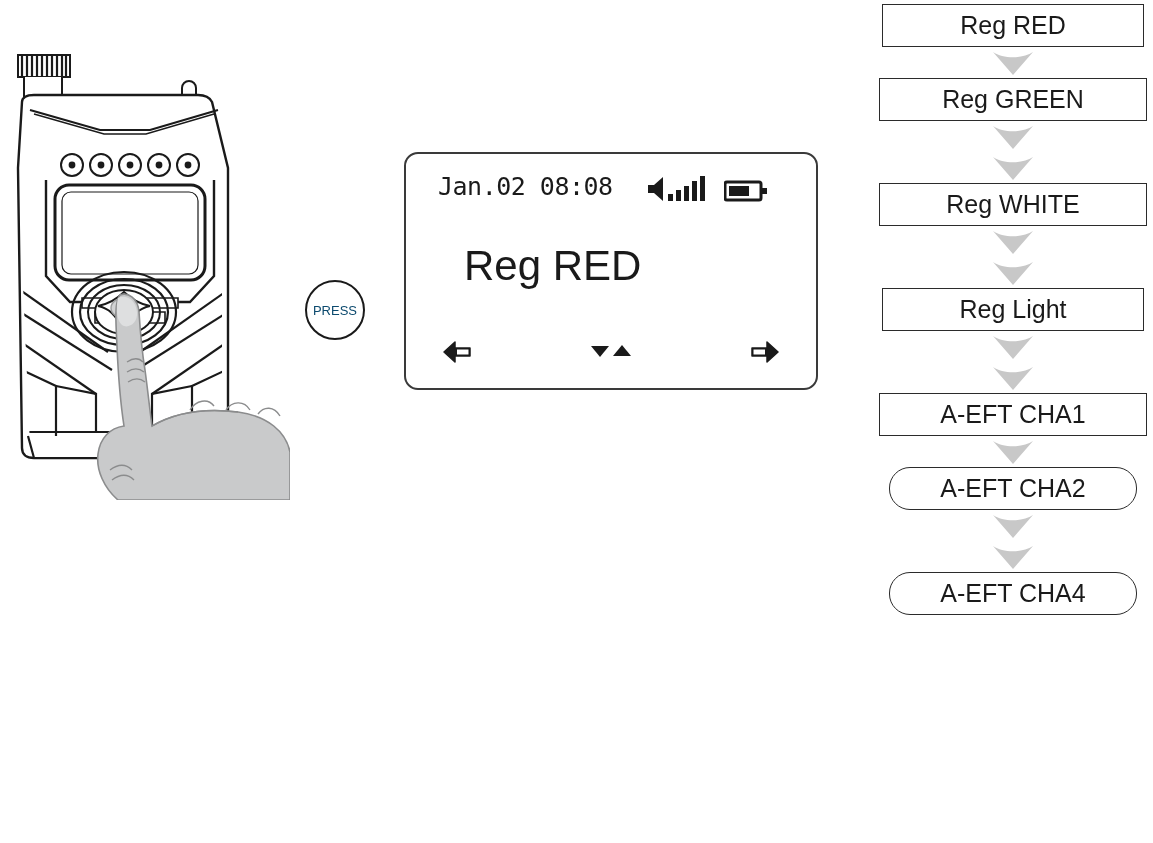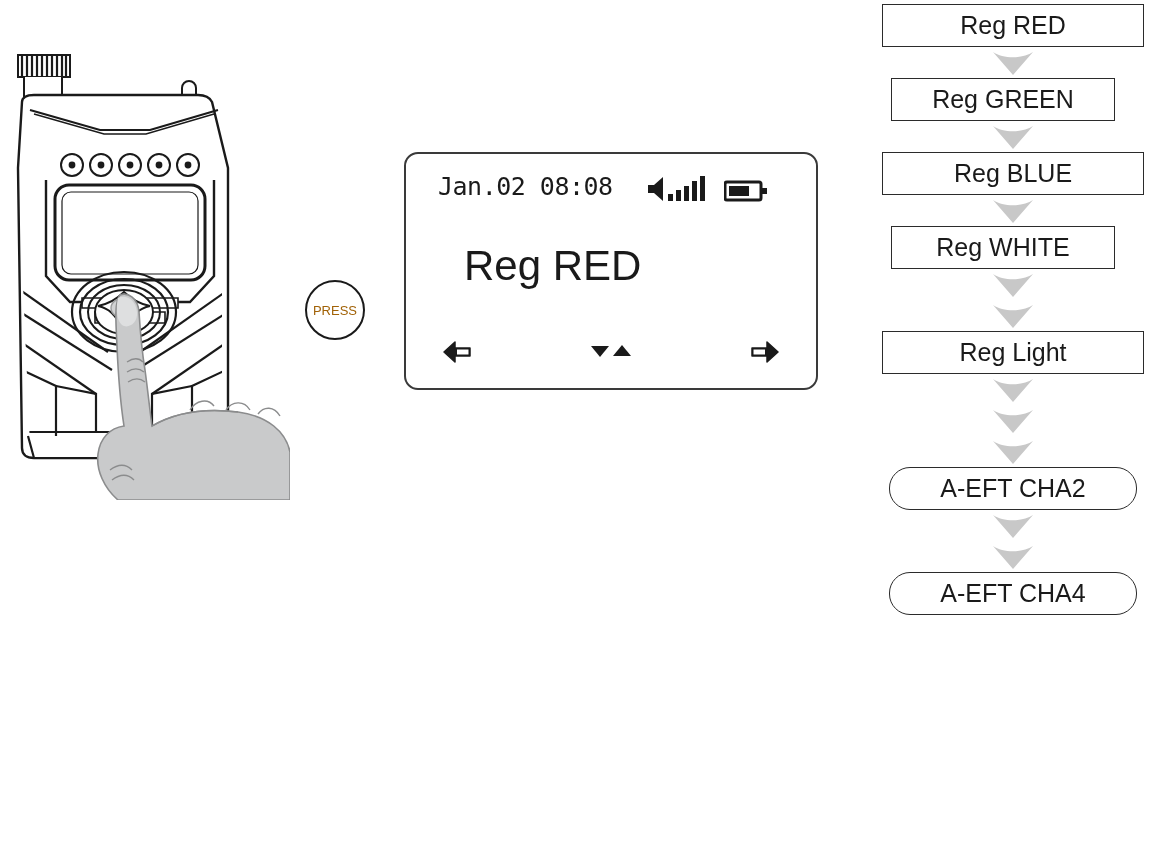--- a/index.html
+++ b/index.html
@@ -35,21 +35,21 @@
     border: 2px solid #1a1a1a;
     border-radius: 50%;
     box-sizing: border-box;
     display: flex;
     align-items: center;
     justify-content: center;
   }
   #press-badge .press-label {
     font-size: 13px;
     letter-spacing: 0px;
-    color: #a16207;
+    color: #0c4a6e;
     font-family: "Liberation Sans", sans-serif;
   }
 
   
   #lcd-screen {
     position: absolute;
     left: 404px;
     top: 152px;
     width: 414px;
     height: 238px;
@@ -118,21 +118,21 @@
   .flow-item { position: relative; }
   .flow-box {
     height: 43px;
     border: 1.5px solid #2b2b2b;
     box-sizing: border-box;
     background: #ffffff;
     display: flex;
     align-items: center;
     justify-content: center;
   }
-  .flow-box.w-full  { width: 224px; margin-left: 12px; }
+  .flow-box.w-full  { width: 268px; margin-left: 0px; }
   .flow-box.w-mid   { width: 262px; margin-left: 3px; }
   .flow-box.w-narrow{ width: 248px; margin-left: 10px; border-radius: 21px; }
   .flow-label {
     font-size: 25px;
     color: #1a1a1a;
     line-height: 1;
     white-space: nowrap;
     font-family: "Liberation Sans", sans-serif;
   }
   .flow-arrow {
@@ -339,25 +339,20 @@
     <div class="flow-item">
       <div class="flow-box w-full">
         <span class="flow-label">Reg GREEN</span>
       </div>
     </div>
     <div class="flow-arrow">
       <svg width="44" height="26" viewBox="0 0 44 26">
         <path d="M2,2 C12,9 32,9 42,2 L22,25 Z" fill="#c8c8c8"></path>
       </svg>
     </div>
-    <div class="flow-item">
-      <div class="flow-box w-mid">
-        <span class="flow-label">Reg BLUE</span>
-      </div>
-    </div>
     <div class="flow-arrow">
       <svg width="44" height="26" viewBox="0 0 44 26">
         <path d="M2,2 C12,9 32,9 42,2 L22,25 Z" fill="#c8c8c8"></path>
       </svg>
     </div>
     <div class="flow-item">
       <div class="flow-box w-full">
         <span class="flow-label">Reg WHITE</span>
       </div>
     </div>
@@ -379,20 +374,25 @@
     <div class="flow-arrow">
       <svg width="44" height="26" viewBox="0 0 44 26">
         <path d="M2,2 C12,9 32,9 42,2 L22,25 Z" fill="#c8c8c8"></path>
       </svg>
     </div>
     <div class="flow-arrow">
       <svg width="44" height="26" viewBox="0 0 44 26">
         <path d="M2,2 C12,9 32,9 42,2 L22,25 Z" fill="#c8c8c8"></path>
       </svg>
     </div>
+    <div class="flow-item">
+      <div class="flow-box w-full">
+        <span class="flow-label">A-EFT CHA1</span>
+      </div>
+    </div>
     <div class="flow-arrow">
       <svg width="44" height="26" viewBox="0 0 44 26">
         <path d="M2,2 C12,9 32,9 42,2 L22,25 Z" fill="#c8c8c8"></path>
       </svg>
     </div>
     <div class="flow-item">
       <div class="flow-box w-narrow">
         <span class="flow-label">A-EFT CHA2</span>
       </div>
     </div>

